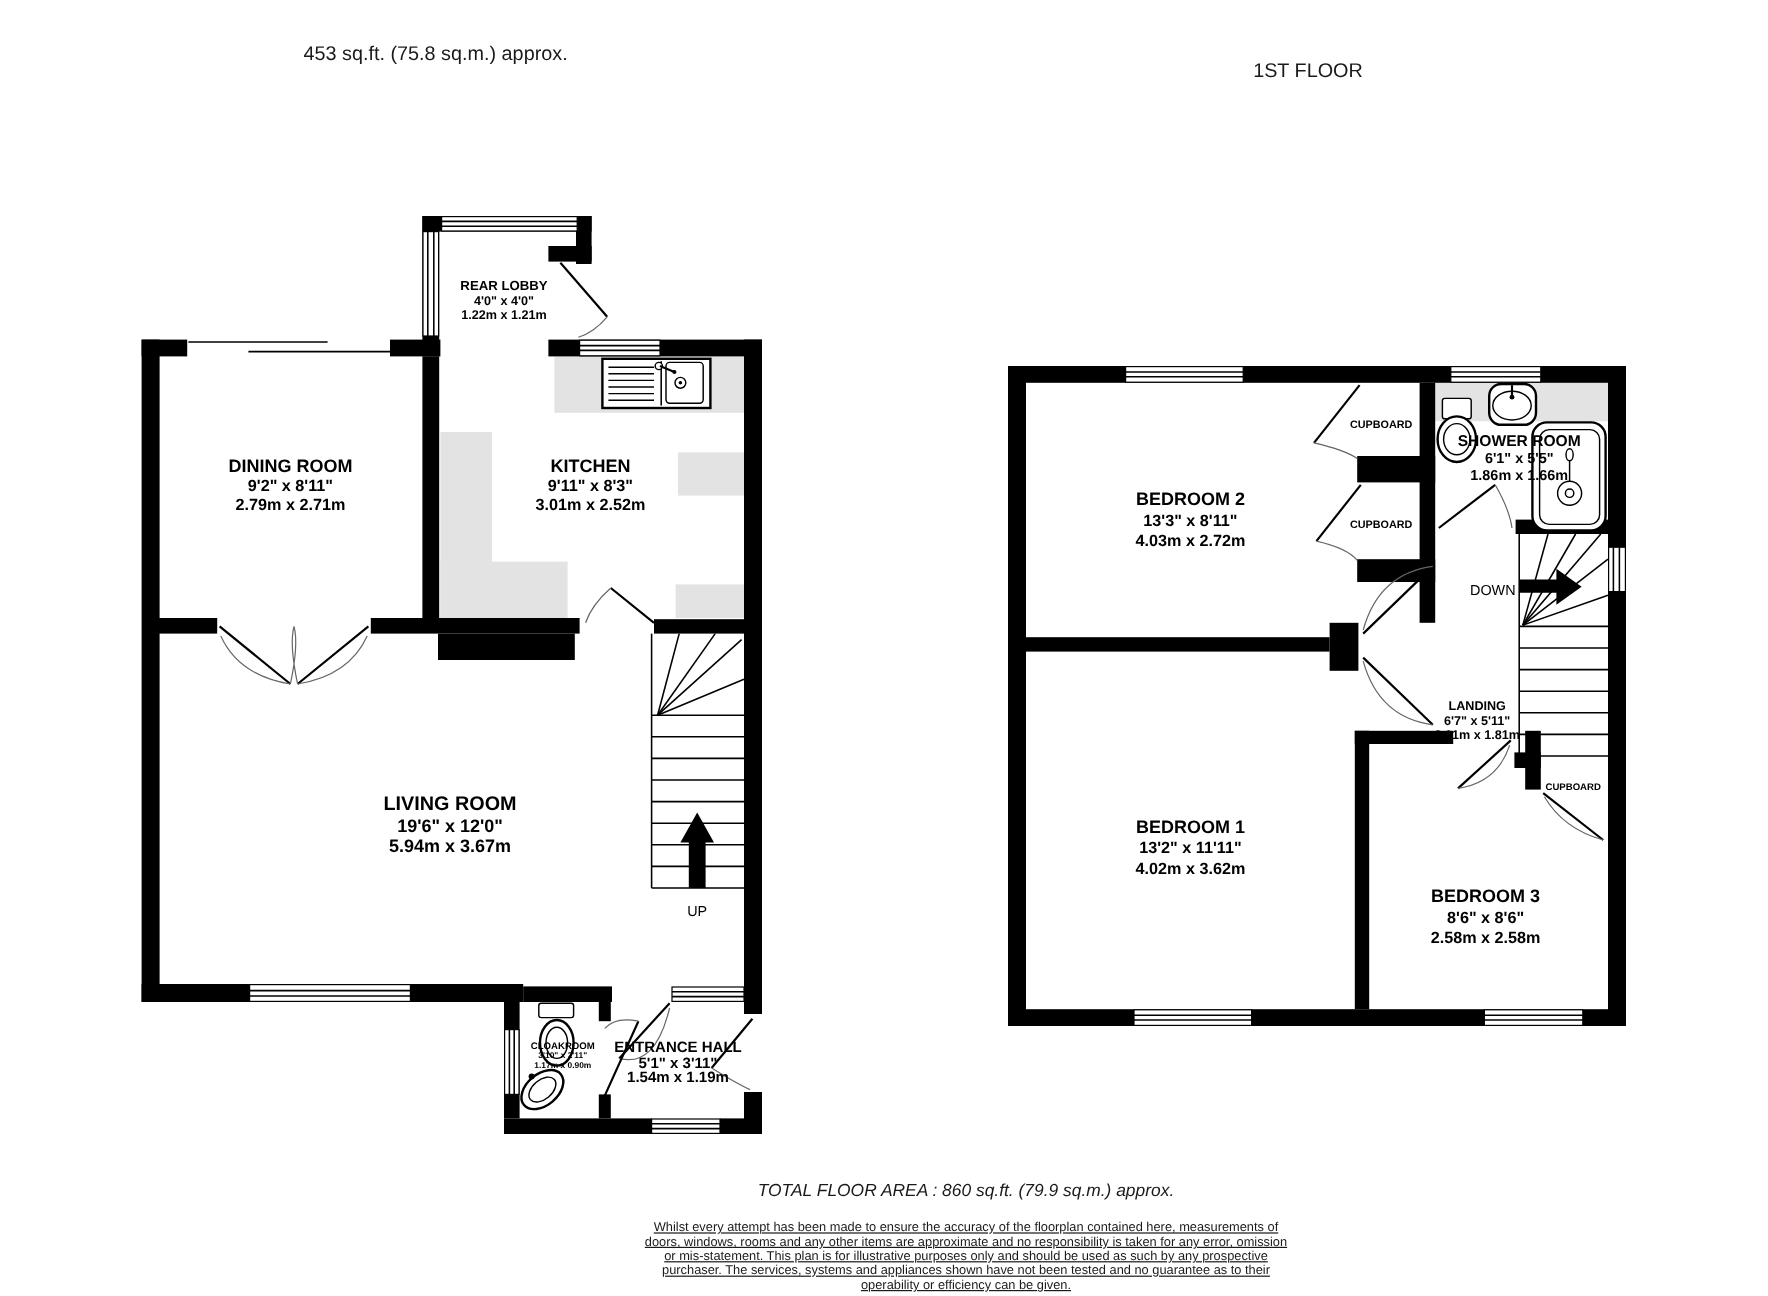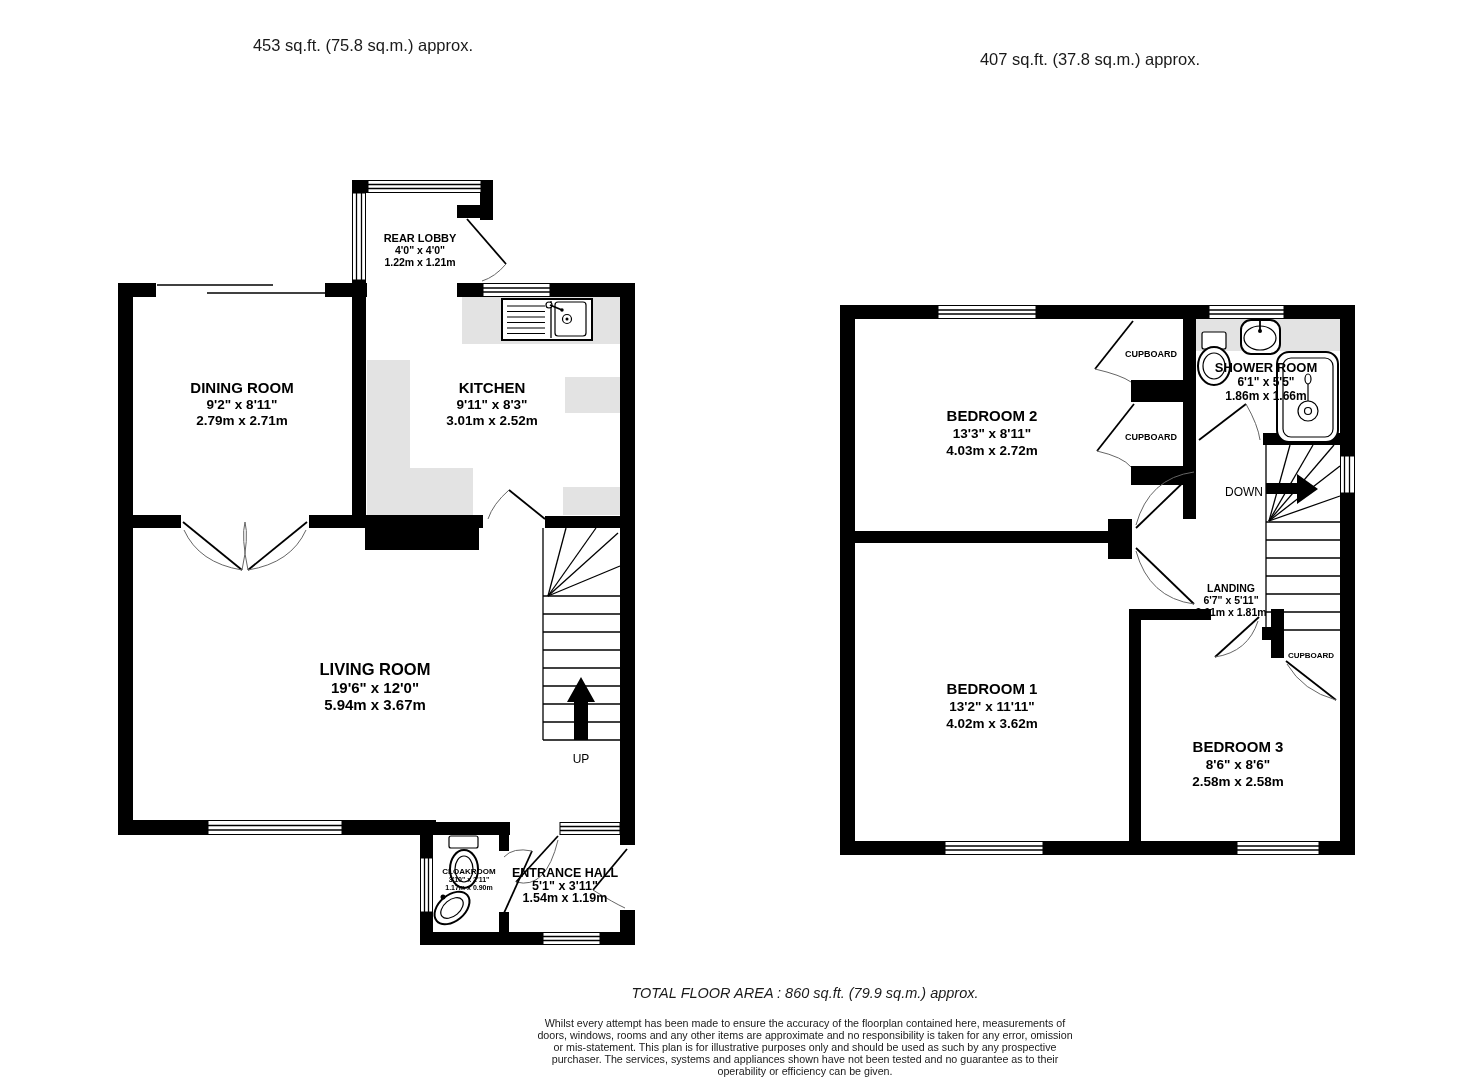--- a/index.html
+++ b/index.html
@@ -18,31 +18,31 @@
   .fx2{fill:#fff;stroke:#000;stroke-width:2;}
   .fx1{fill:#fff;stroke:#000;stroke-width:1.2;}
   text{font-family:"Liberation Sans",sans-serif;font-weight:bold;fill:#000;}
   .t16{font-size:16.5px;} .t15{font-size:15px;} .t14{font-size:13.5px;}
   .t13{font-size:13px;} .t12{font-size:12px;} .t125{font-size:12.5px;}
   .t11{font-size:11px;} .t105{font-size:10.5px;} .t9{font-size:9px;}
   .t8{font-size:8px;} .t7{font-size:7px;}
   .reg{font-weight:normal;}
   .footer{position:absolute;left:467px;top:985px;width:676px;text-align:center;}
   .footer .total{font-size:14.5px;margin:0 0 6px 0;font-style:italic;}
-  .footer .disc{font-size:10.7px;line-height:12px;width:540px;margin:16px auto;}
+  .footer .disc{font-size:10.7px;line-height:12px;width:540px;margin:16px auto;text-decoration:underline;}
   .footer .credit{font-size:10.7px;line-height:12px;margin-top:0;}
 </style>
 </head>
 <body>
 
 <div class="hdr" style="left:138px;top:36px;width:450px;">
   <div class="l2">453 sq.ft. (75.8 sq.m.) approx.</div>
 </div>
 <div class="hdr" style="left:865px;top:50px;width:450px;">
-  <div class="l2">407 sq.ft. (37.8 sq.m.) approx.</div>
+  <div class="l1">1ST FLOOR</div>
 </div>
 
 <svg id="plan" width="1473" height="1080" viewBox="0 0 1473 1080">
 
   <g>
 
     <g>
       <rect class="cnt" x="462" y="297" width="158" height="47"></rect>
       <rect class="cnt" x="367" y="360" width="43" height="155"></rect>
       <rect class="cnt" x="367" y="468" width="106" height="47"></rect>

